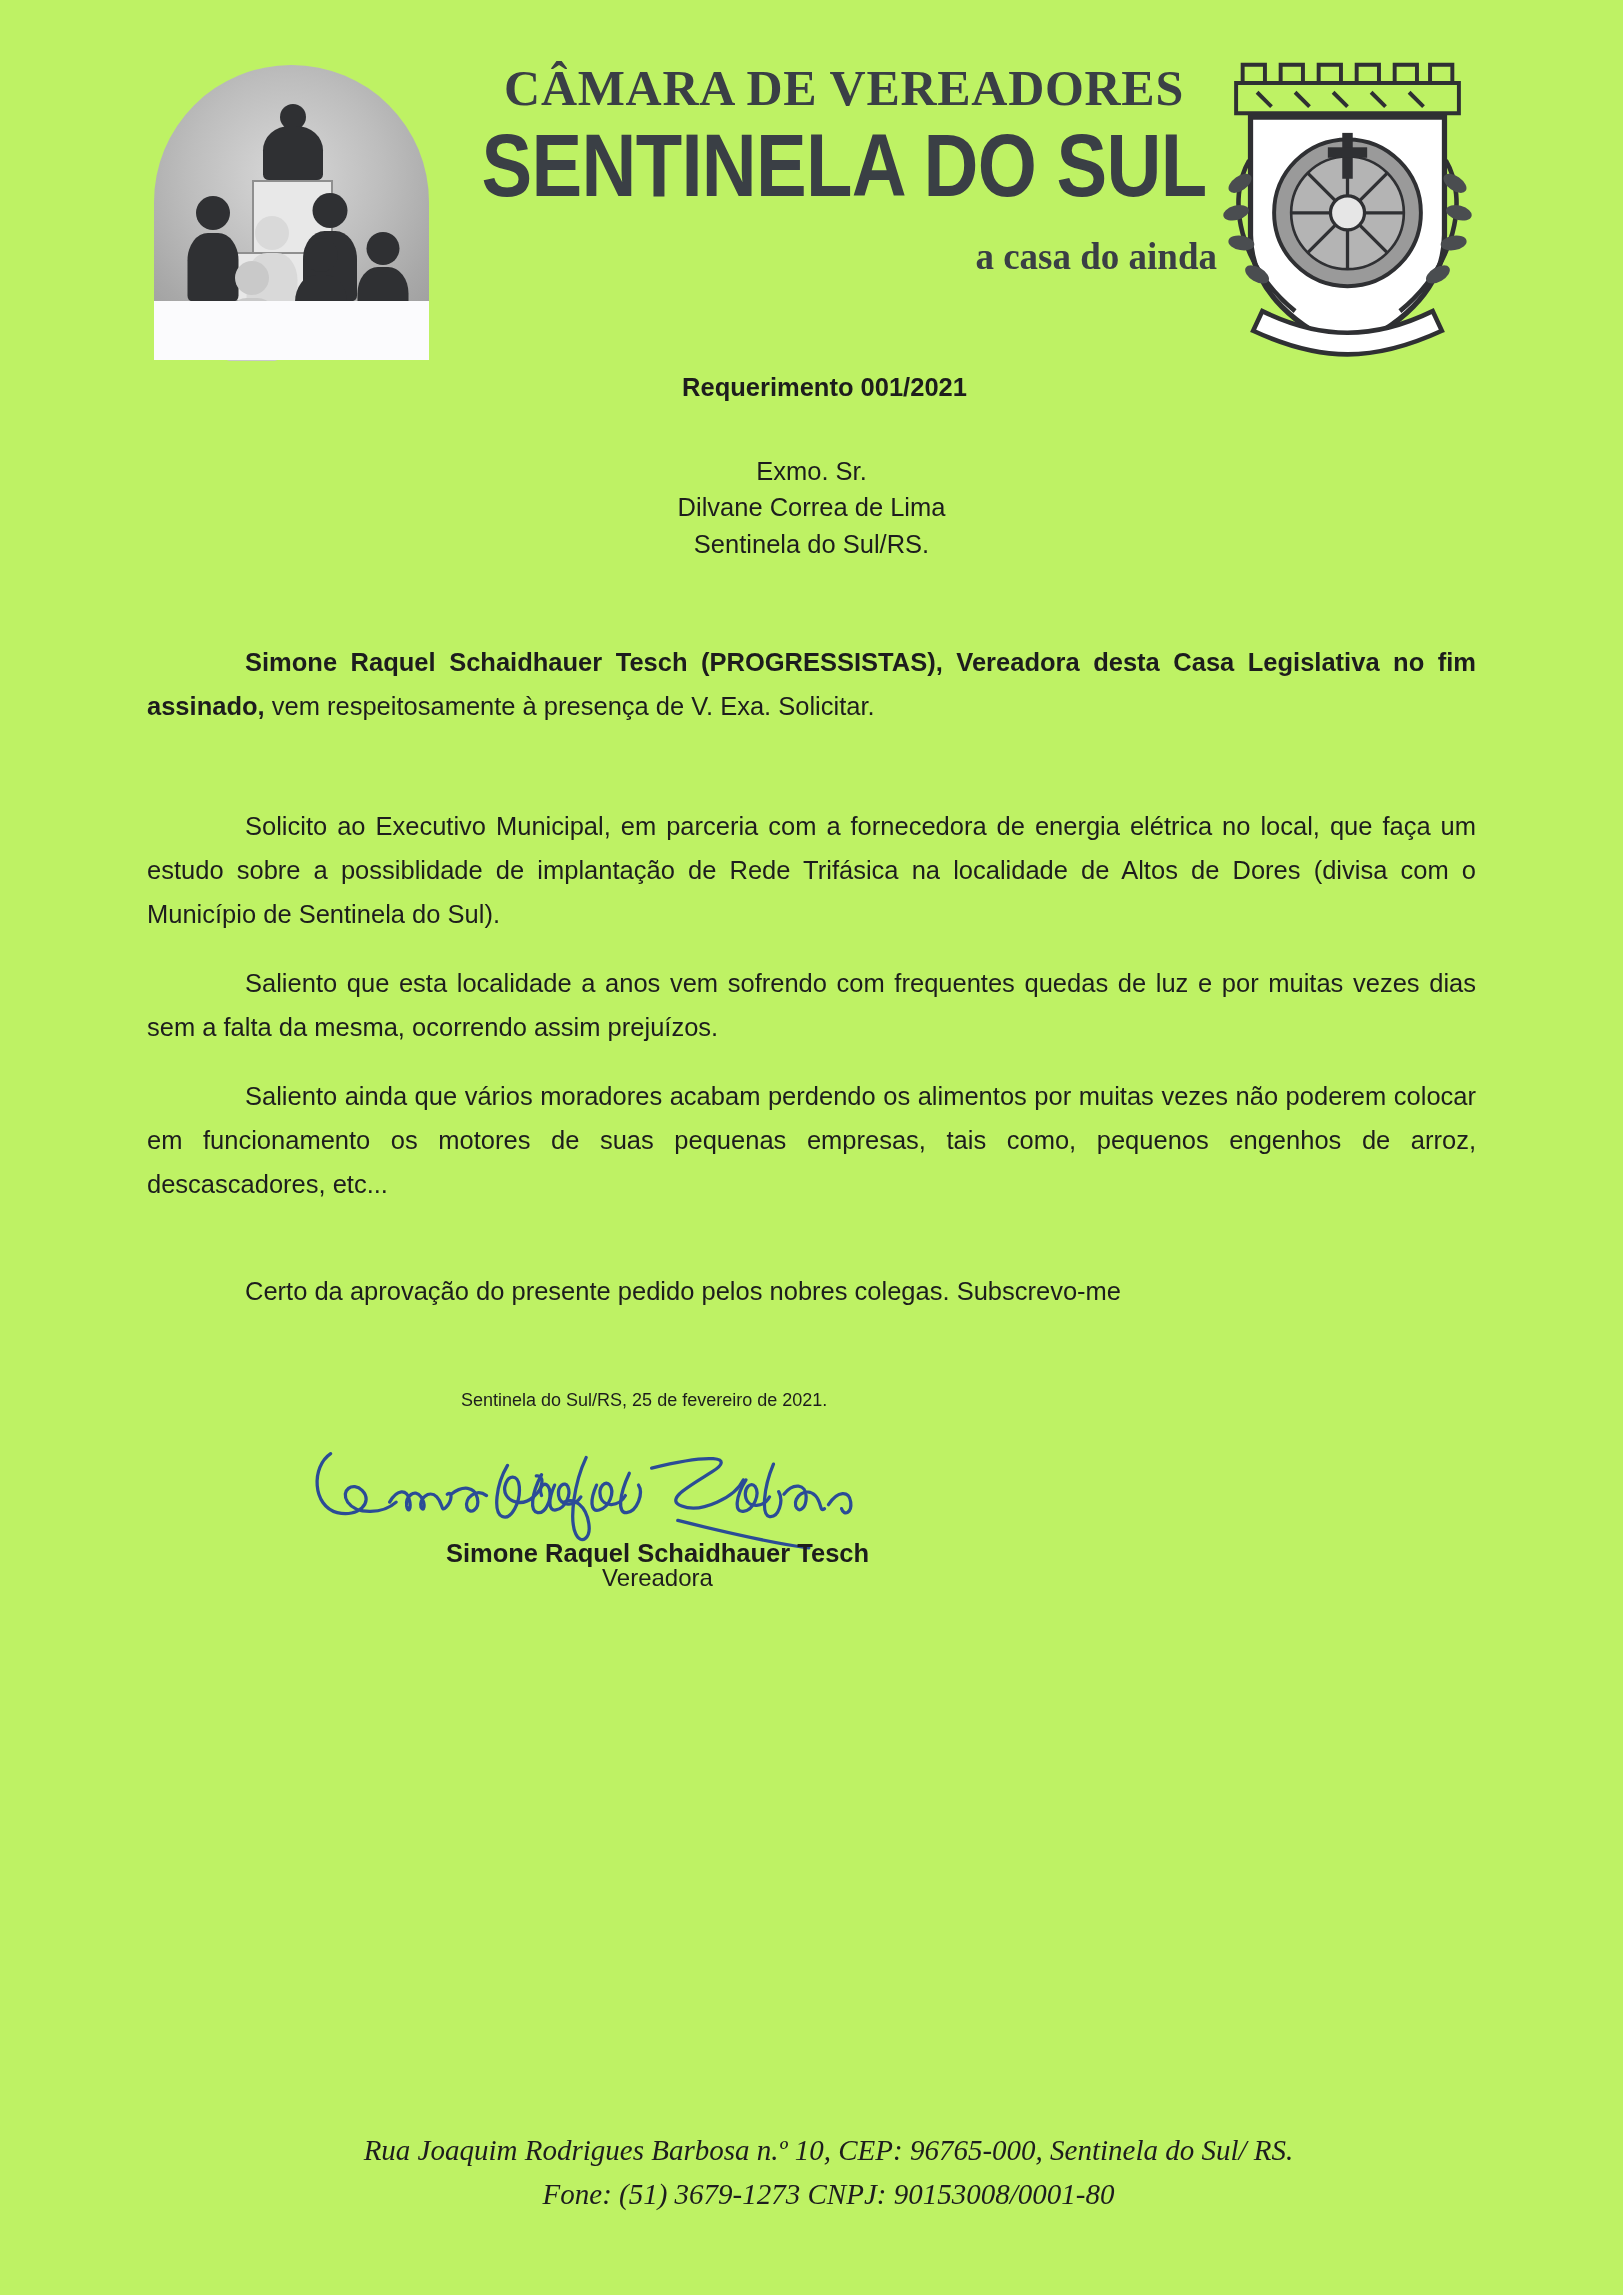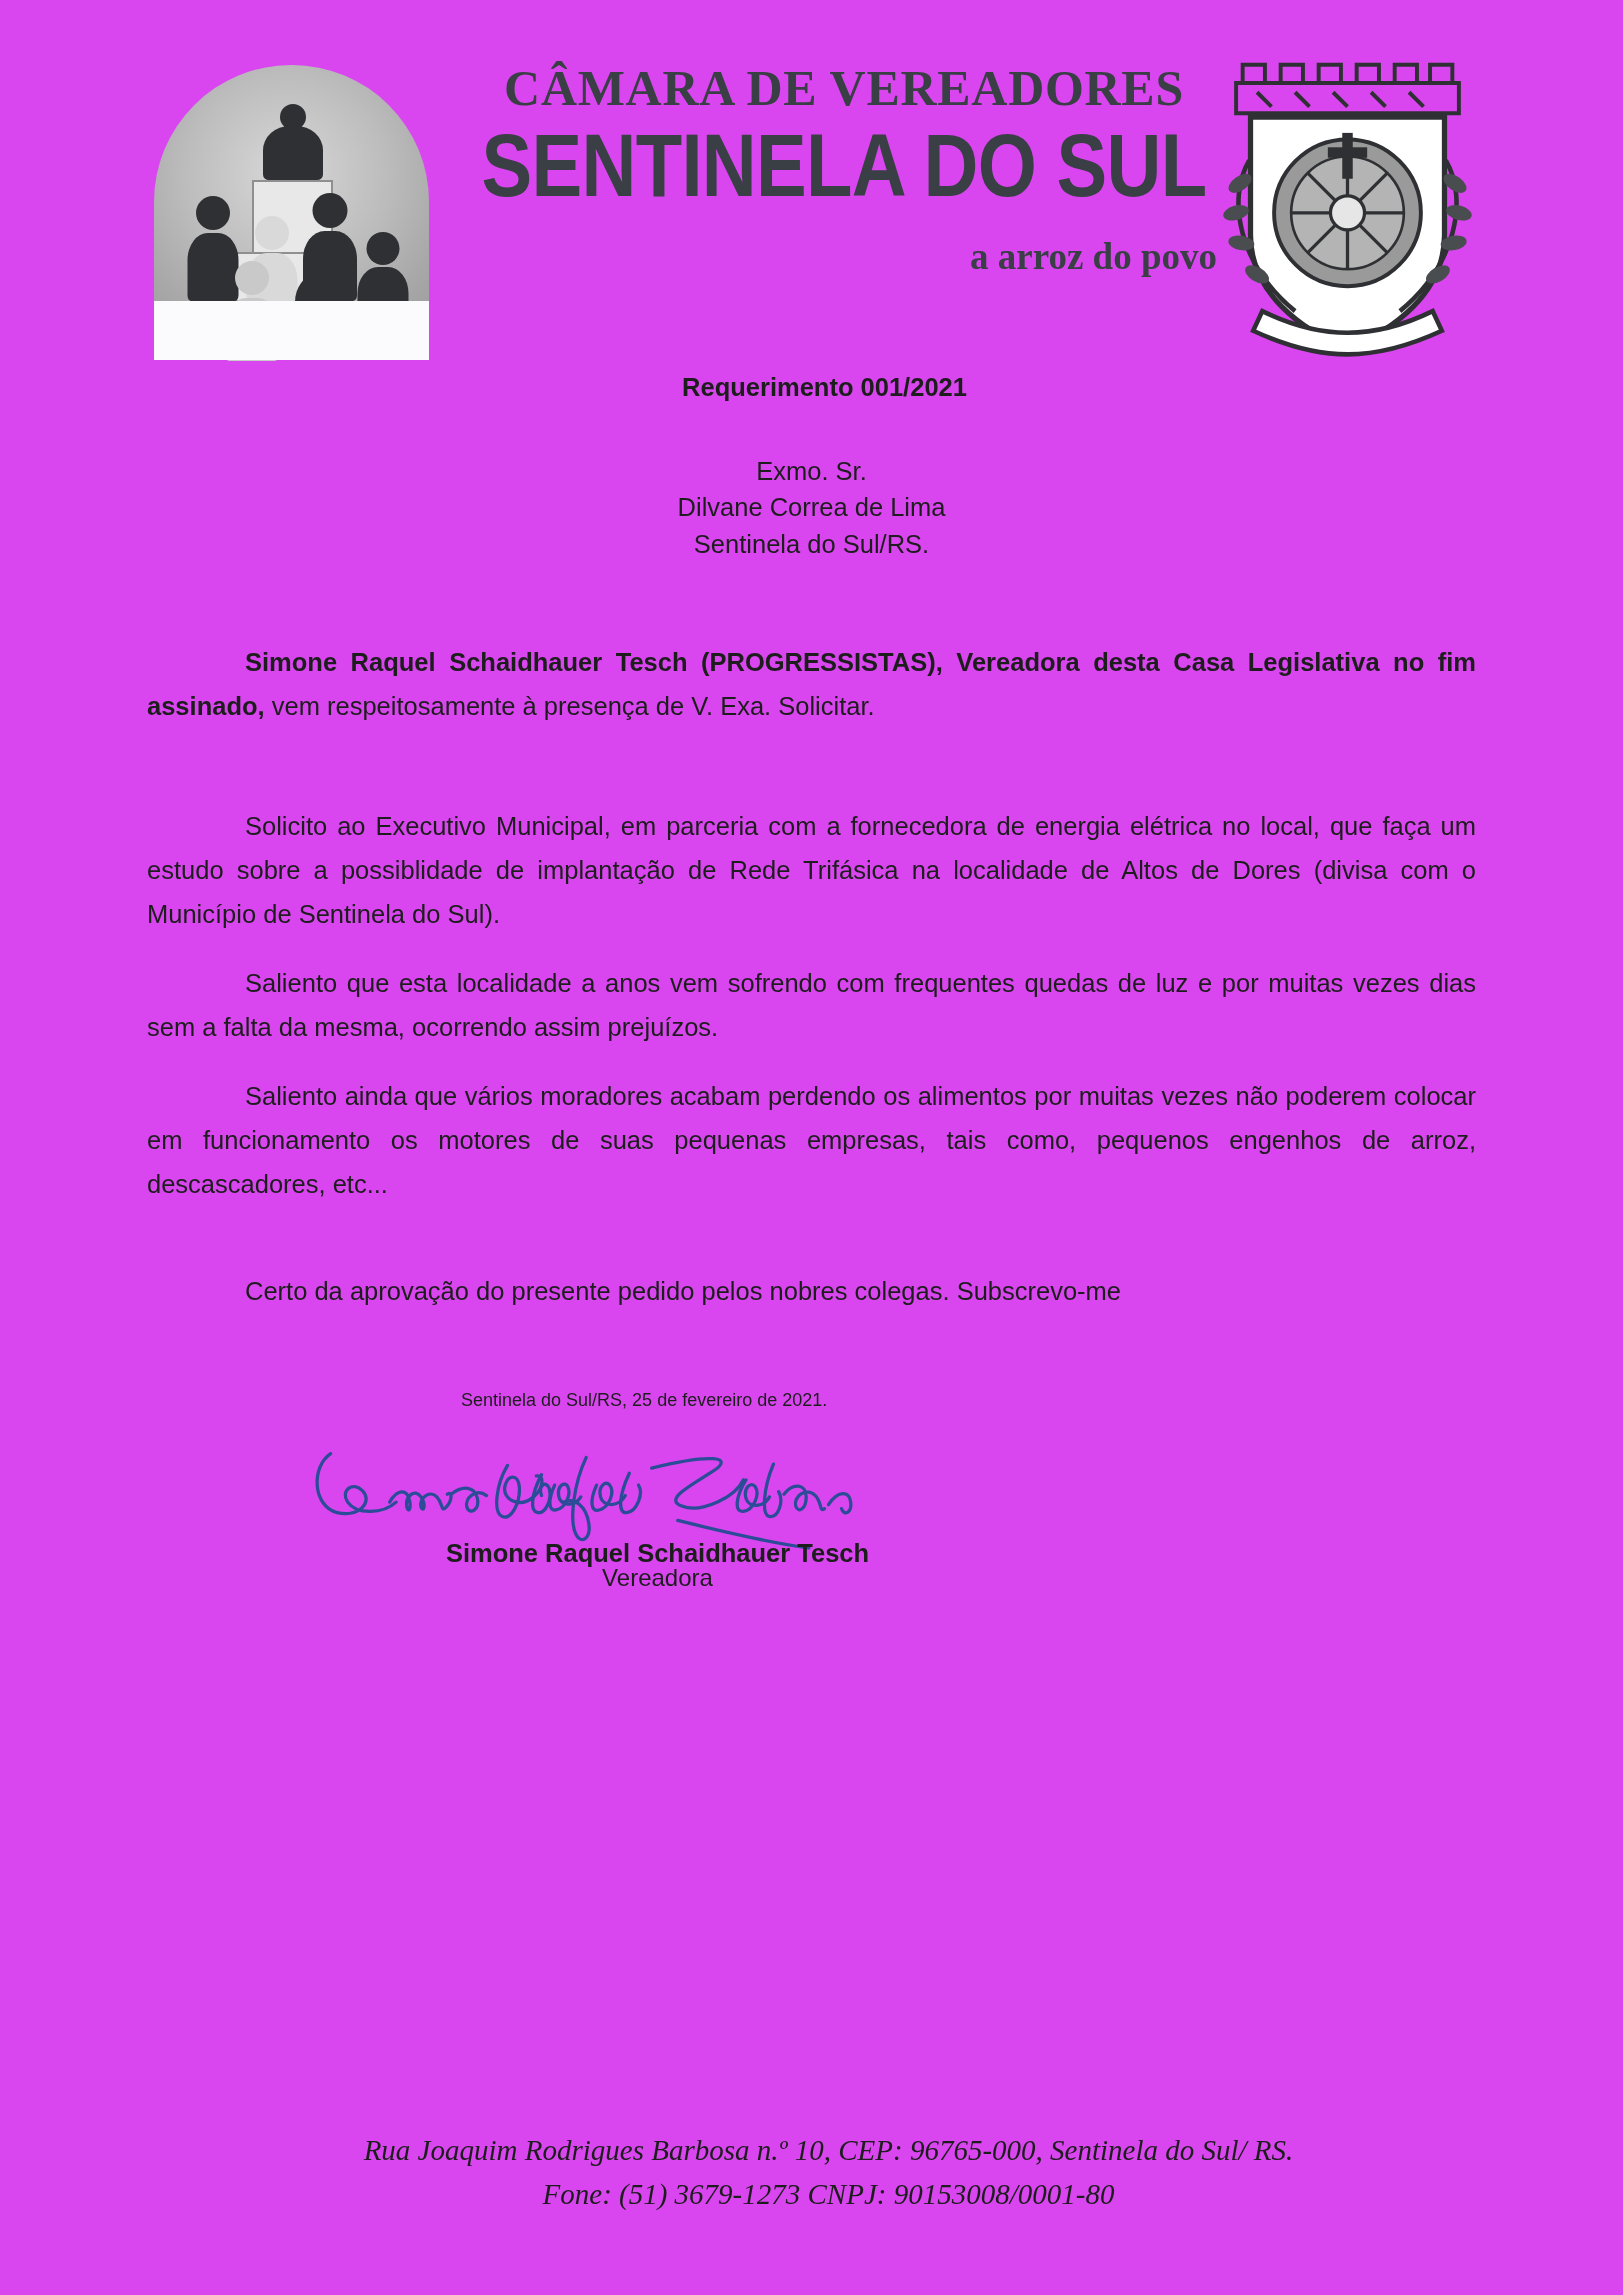--- a/index.html
+++ b/index.html
@@ -11,21 +11,21 @@
     width: 1623px;
     height: 2295px;
     position: relative;
     font-family: "Liberation Sans", sans-serif;
     color: #1a1a1a;
     overflow: hidden;
   }
   .page {
     position: absolute;
     inset: 0;
-    background: #d946ef;
+    background: #bef264;
     padding-left: 8px;
   }
 
   
   .header {
     position: absolute;
     top: 39px;
     left: 0;
     width: 1623px;
     height: 340px;
@@ -257,21 +257,21 @@
       <div class="fig" style="left:71px; top:196px; width:54px; height:98px; background:transparent;">
         <div class="head" style="top:0; width:34px; height:34px; background:#c9c9c9;"></div>
         <div class="body" style="top:37px; width:54px; height:63px; background:#c9c9c9;"></div>
       </div>
       <div class="dome-mask"></div>
     </div>
 
     <div class="title-block">
       <div class="title-1">CÂMARA  DE VEREADORES</div>
       <div class="title-2">SENTINELA DO SUL</div>
-      <div class="title-3">a arroz do povo</div>
+      <div class="title-3">a casa do ainda</div>
     </div>
 
     <div class="logo-right">
       <svg width="249" height="308" viewBox="0 0 380 470">
 
         <g fill="none" stroke="#2f3033" stroke-width="6">
           <path d="M20 52 h340 v46 h-340 z"></path>
           <path d="M30 52 v-28 h34 v28 M88 52 v-28 h34 v28 M146 52 v-28 h34 v28
                    M204 52 v-28 h34 v28 M262 52 v-28 h34 v28 M316 52 v-28 h34 v28"></path>
           <path d="M52 66 l22 22 M110 66 l22 22 M168 66 l22 22 M226 66 l22 22 M284 66 l22 22"></path>

